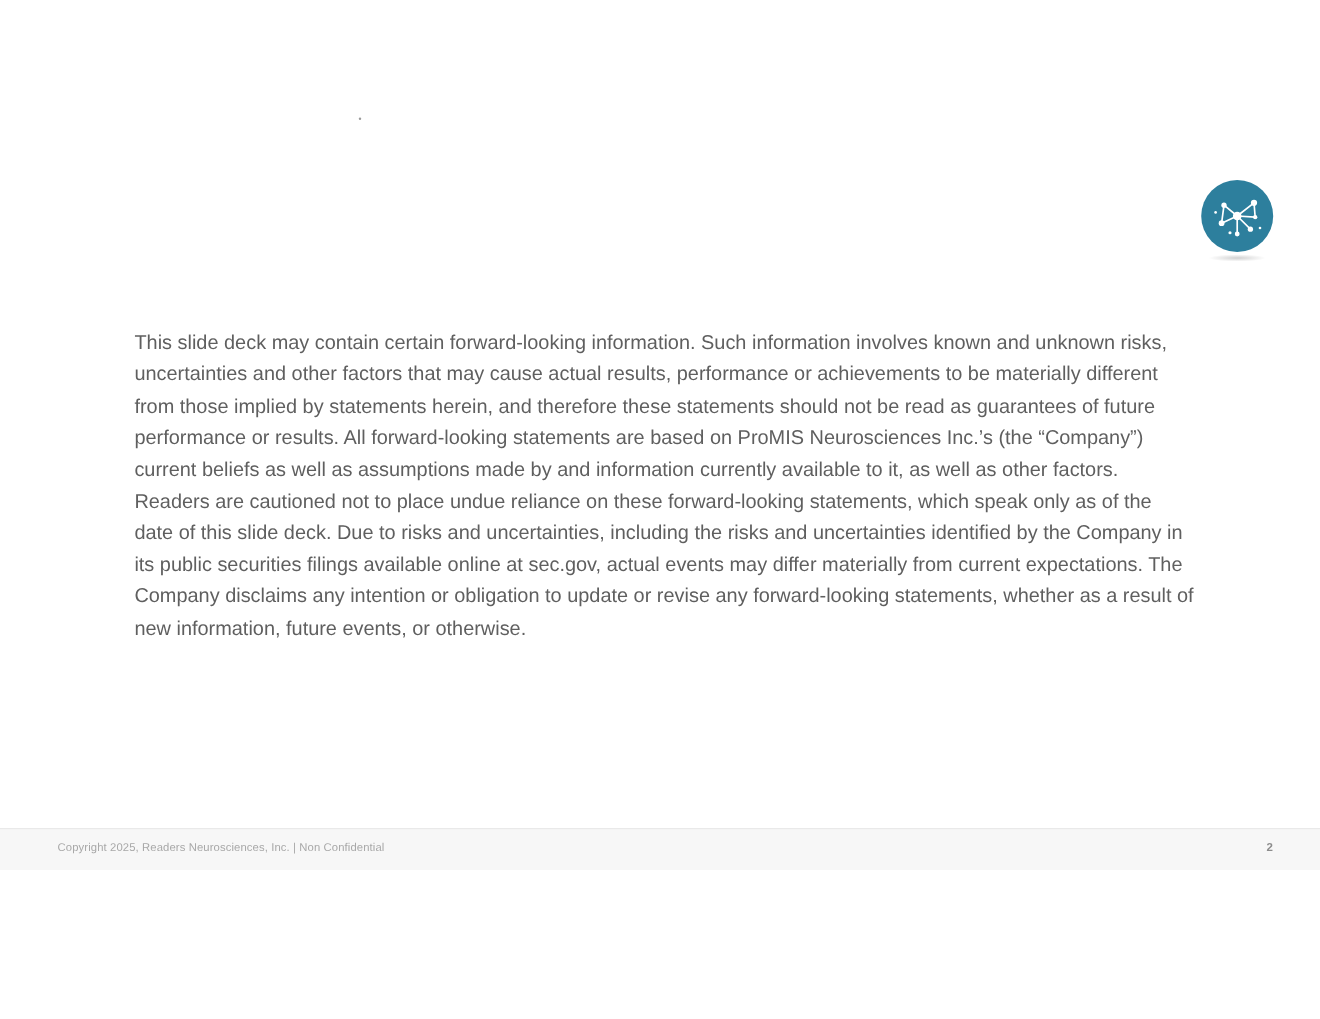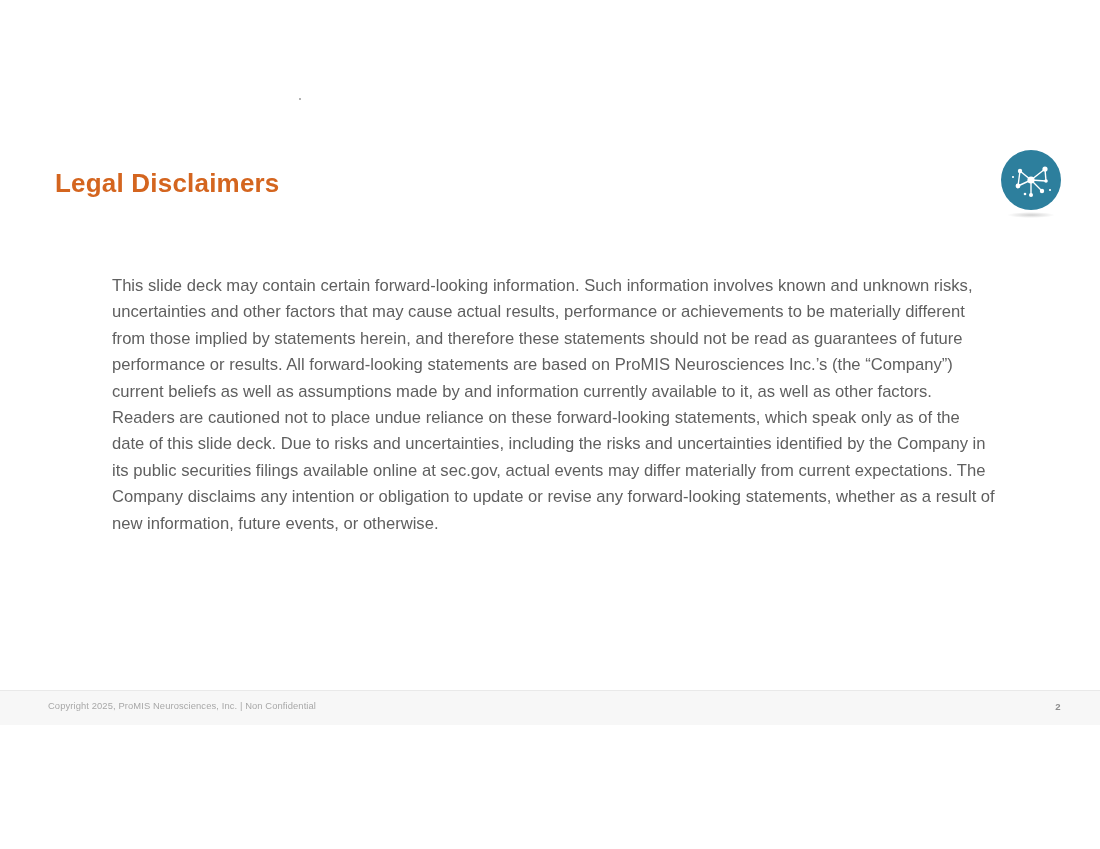--- a/index.html
+++ b/index.html
@@ -116,21 +116,20 @@
     color: #8d8d8d;
   }
 </style>
 </head>
 <body>
 
 <div id="slide">
 
   <div class="stray-dot"></div>
 
-  <div class="slide-title">Legal Disclaimers</div>
 
   <div class="logo-wrap">
     <div class="logo-circle">
       <svg class="logo-svg" width="60" height="60" viewBox="0 0 60 60" aria-hidden="true">
         <g stroke="#ffffff" stroke-width="1.4" stroke-linecap="round">
           <line x1="30" y1="30" x2="44" y2="19"></line>
           <line x1="30" y1="30" x2="19" y2="21"></line>
           <line x1="30" y1="30" x2="17" y2="36"></line>
           <line x1="30" y1="30" x2="41" y2="41"></line>
           <line x1="30" y1="30" x2="30" y2="45"></line>
@@ -151,16 +150,16 @@
           <circle cx="12" cy="27" r="1.1"></circle>
         </g>
       </svg>
     </div>
     <div class="logo-shadow"></div>
   </div>
 
   <div class="body-text">This slide deck may contain certain forward-looking information. Such information involves known and unknown risks, uncertainties and other factors that may cause actual results, performance or achievements to be materially different from those implied by statements herein, and therefore these statements should not be read as guarantees of future performance or results. All forward-looking statements are based on ProMIS Neurosciences Inc.’s (the “Company”) current beliefs as well as assumptions made by and information currently available to it, as well as other factors. Readers are cautioned not to place undue reliance on these forward-looking statements, which speak only as of the date of this slide deck. Due to risks and uncertainties, including the risks and uncertainties identified by the Company in its public securities filings available online at sec.gov, actual events may differ materially from current expectations. The Company disclaims any intention or obligation to update or revise any forward-looking statements, whether as a result of new information, future events, or otherwise.</div>
 
   <div class="footer-bar"></div>
-  <div class="footer-text">Copyright 2025, ProMIS Neurosciences, Inc. | Non Confidential</div>
+  <div class="footer-text">Copyright 2025, Readers Neurosciences, Inc. | Non Confidential</div>
   <div class="footer-page">2</div>
 
 </div>
 
 </body></html>

